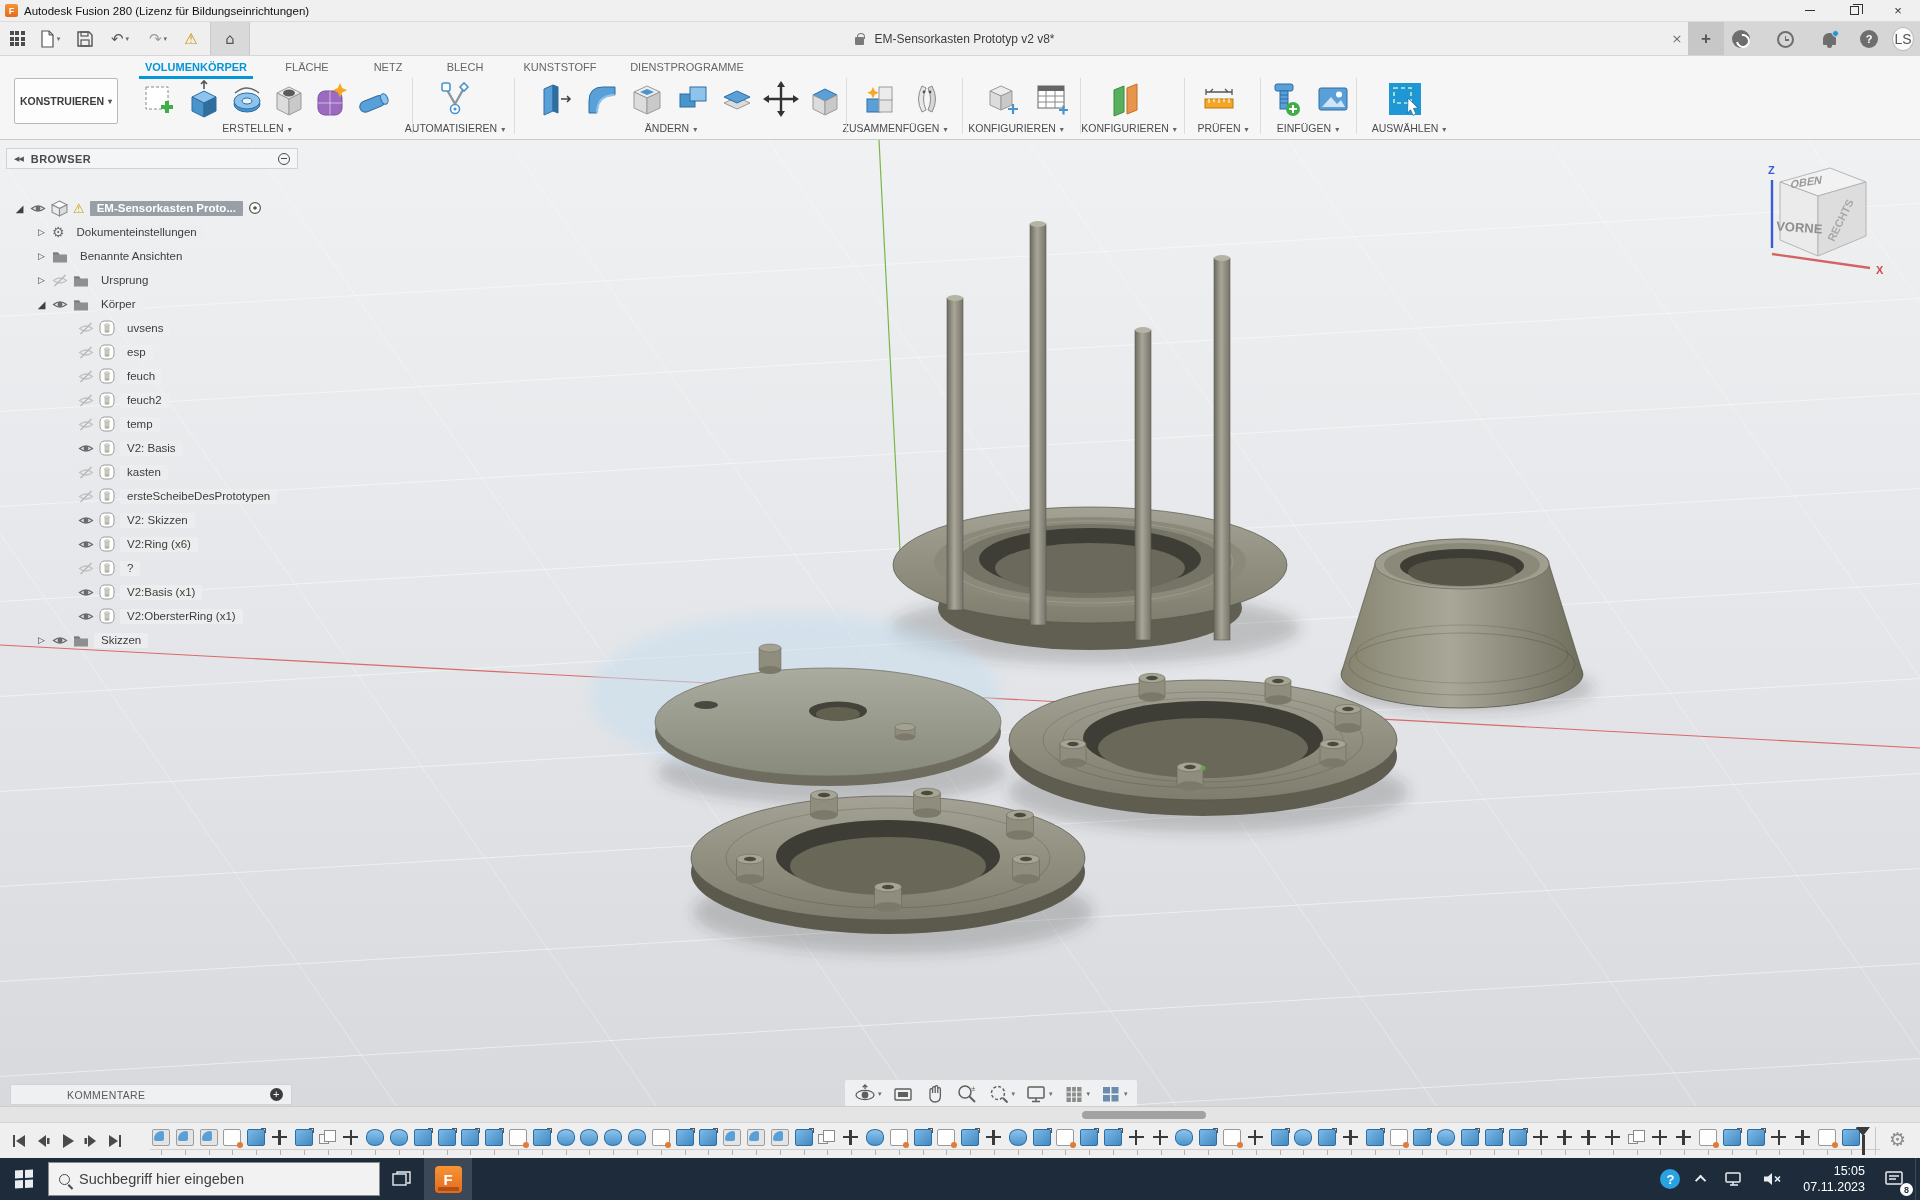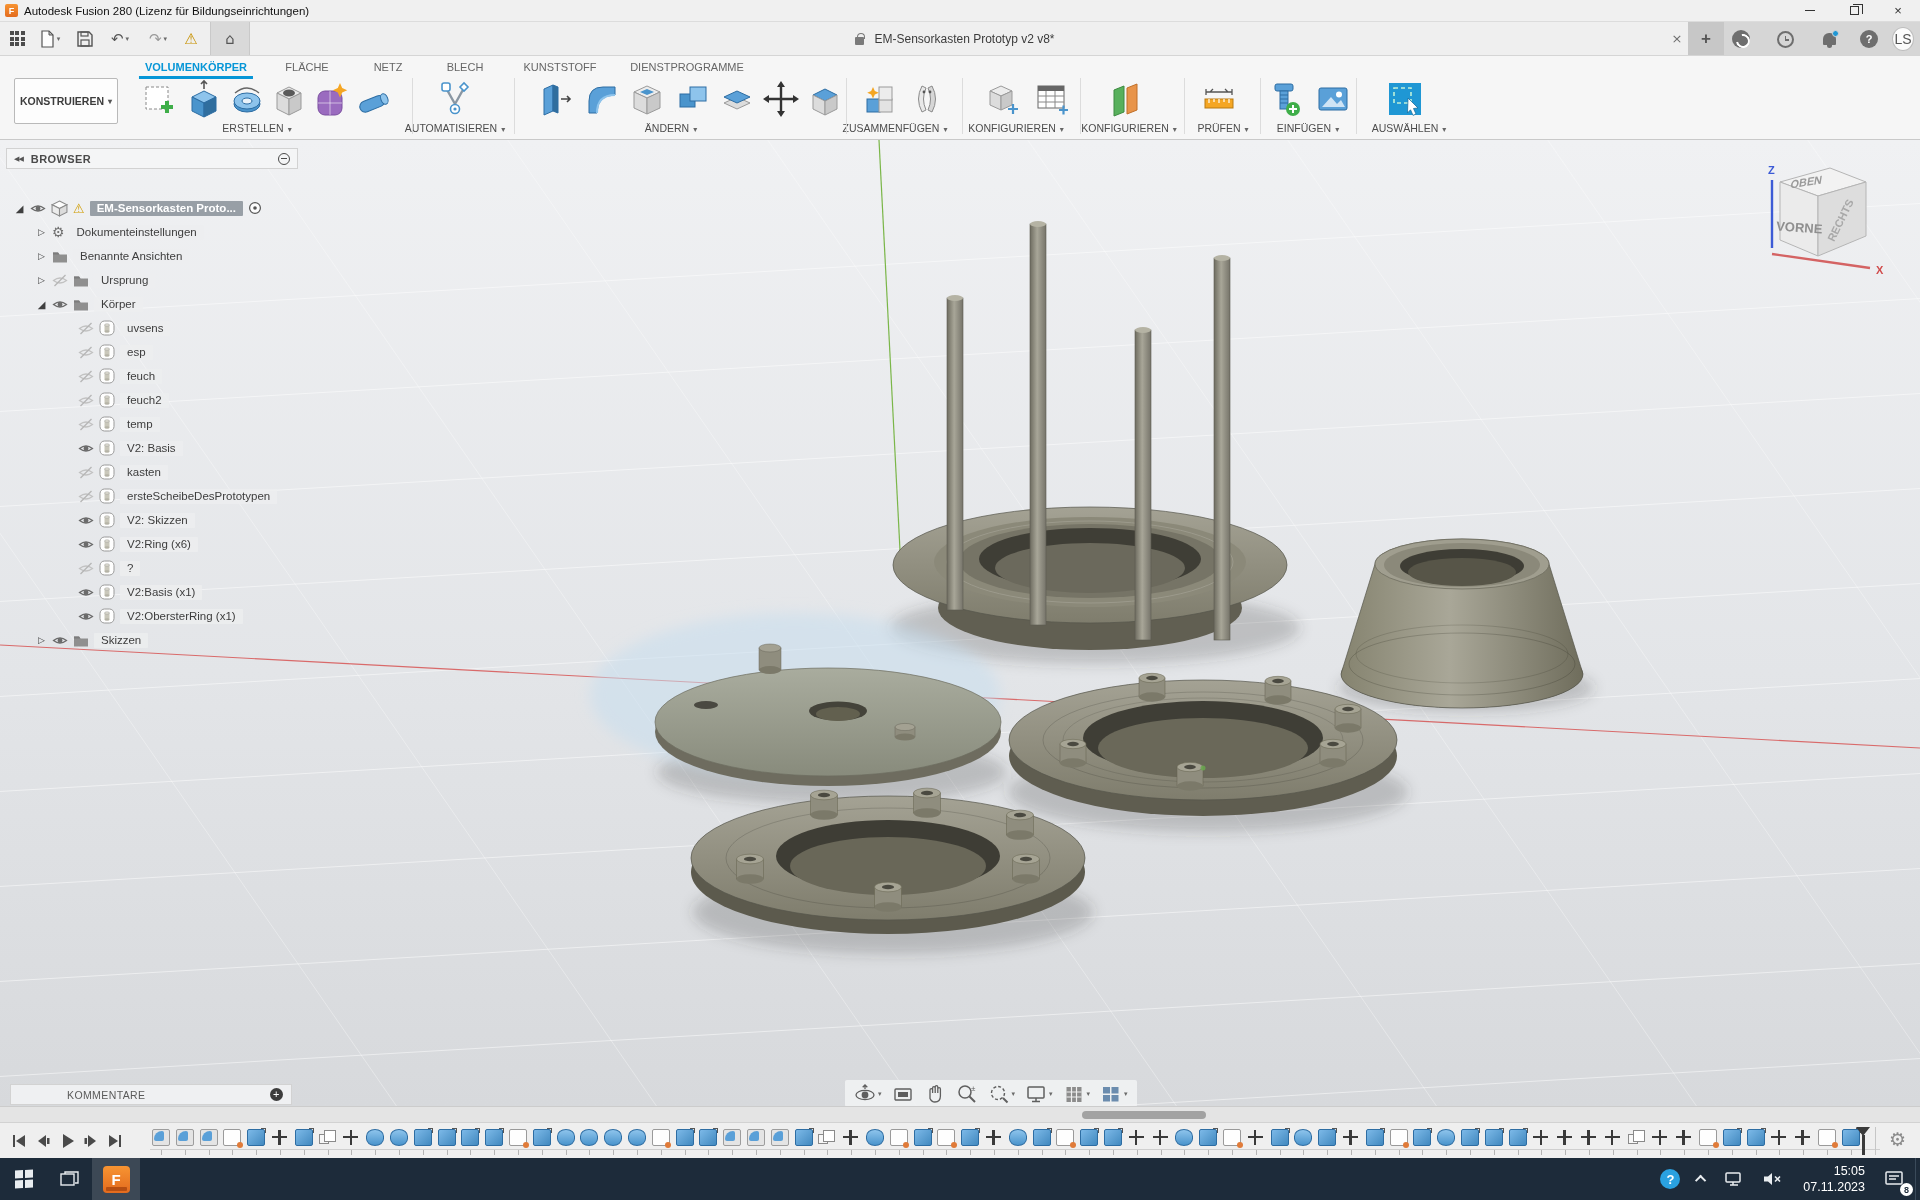--- a/index.html
+++ b/index.html
@@ -1248,20 +1248,24 @@
 
 <div id="taskbar">
   <div id="start-btn">
       <span class="winlogo">
         <i></i>
         <i></i>
         <i></i>
         <i></i>
       </span>
     </div>
+  <div id="search-box">
+    <span class="mag"></span>
+    <input id="search-input" placeholder="Suchbegriff hier eingeben" style="">
+  </div>
   <div id="taskview">
     <svg width="20" height="18">
         <rect x="1" y="4" width="13" height="11" fill="none" stroke="#e9edf0" stroke-width="1.4"></rect>
         <path d="M5,4 V2 h13 v11 h-3" fill="none" stroke="#e9edf0" stroke-width="1.4"></path>
       </svg>
   </div>
   <div id="fusion-tile">
       <span class="f360">F</span>
     </div>
 

